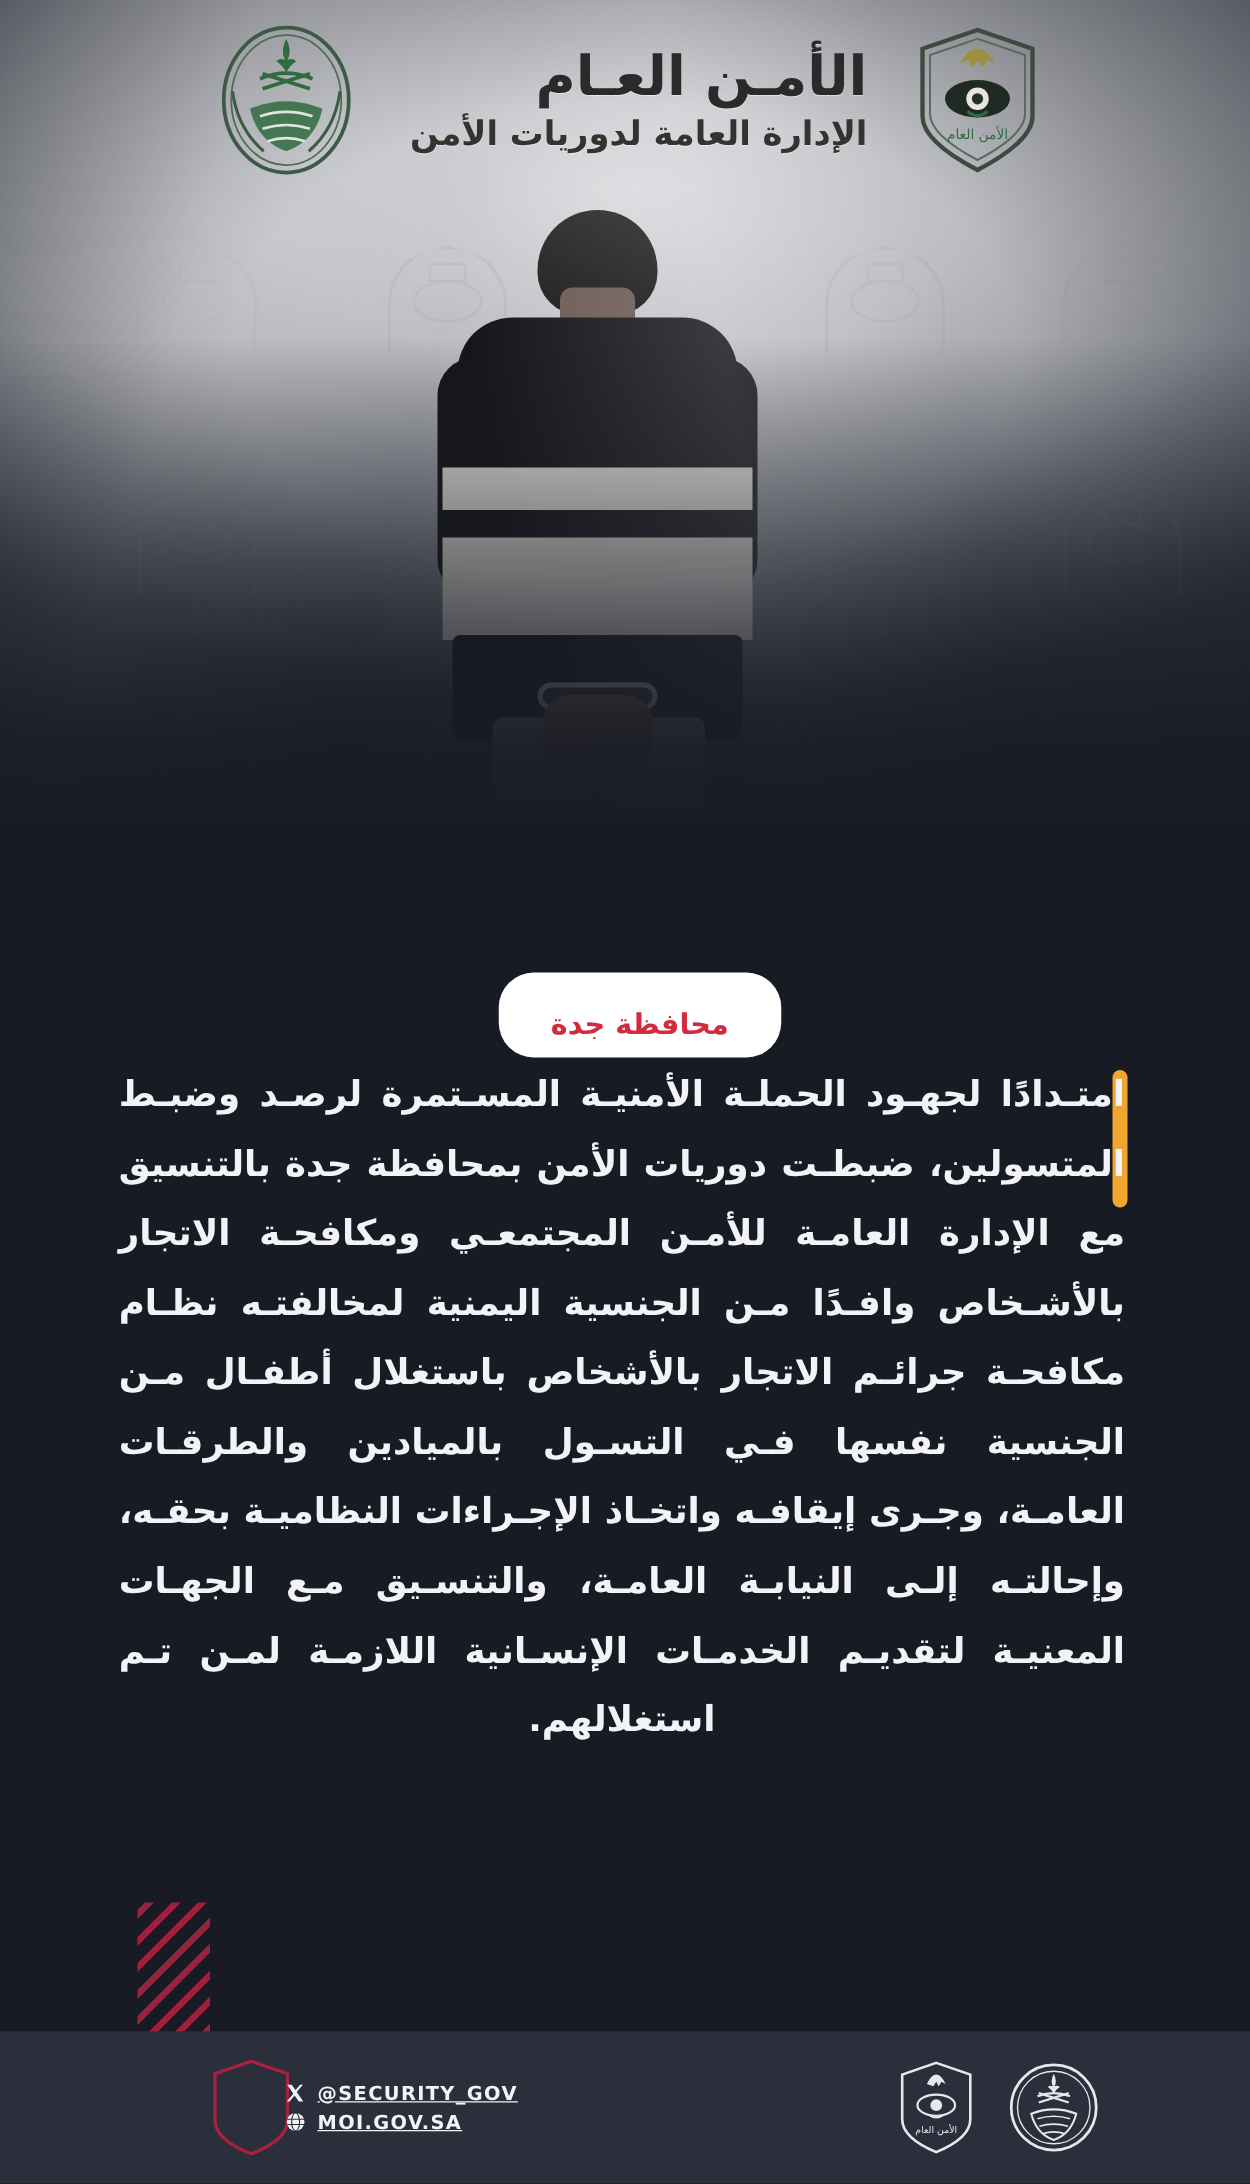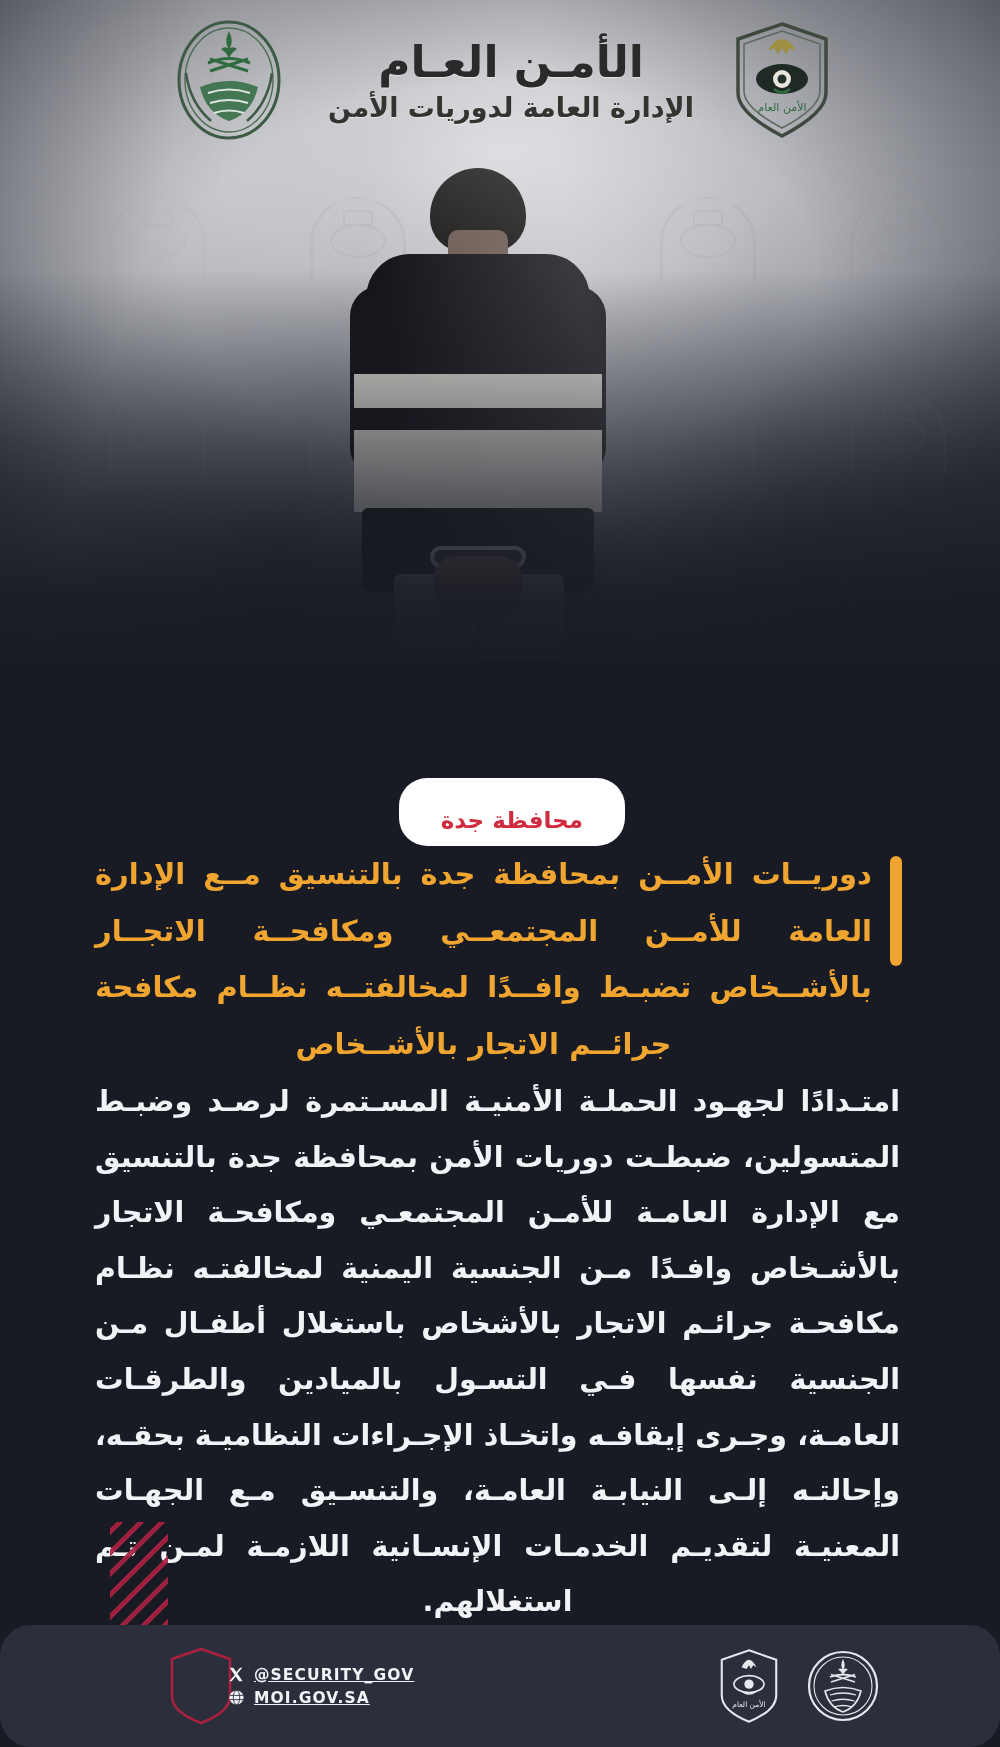--- a/index.html
+++ b/index.html
@@ -119,21 +119,21 @@
     position:absolute; left:92px; top:378px; width:96px; height:22px;
     border:4px solid #cfcfcf; border-radius:14px;
     background:rgba(160,160,160,.25);
   }
 
   
   .wall-sign {
     position:absolute; left:0; top:0; width:1000px; height:160px;
     display:flex; align-items:center; justify-content:center; gap:40px;
   }
-  .sign-text { text-align:center; line-height:1.18; }
+  .sign-text { line-height:1.18; }
   .sign-title {
     font-size:44px; font-weight:700; color:#2a2a2a;
     letter-spacing:1px; text-shadow:0 1px 0 rgba(255,255,255,.45);
   }
   .sign-sub {
     font-size:27px; font-weight:600; color:#33332f; margin-top:4px;
     text-shadow:0 1px 0 rgba(255,255,255,.4);
   }
 
   
@@ -196,21 +196,21 @@
     width:58px; height:125px;
     background:repeating-linear-gradient(
       -45deg,
       #a8213f 0px, #a8213f 5px,
       rgba(168,33,63,0) 5px, rgba(168,33,63,0) 15px);
     opacity:.92;
   }
   .footer {
     position:absolute; left:0; bottom:0; width:1000px; height:122px;
     background:#2b2e3b;
-    display:flex; align-items:center;border-radius:31px;
+    display:flex; align-items:center;
   }
   .footer-left {
     position:absolute; left:168px; top:50%; transform:translateY(-50%);
     display:flex; align-items:center; gap:8px; direction:ltr;
   }
   .f-shield-outline { width:66px; height:80px; flex:none; }
   .f-shield-outline svg { width:100%; height:100%; display:block; }
   .handles { display:flex; flex-direction:column; gap:5px; margin-left:-14px; }
   .handle {
     display:flex; align-items:center; gap:9px;
@@ -302,21 +302,20 @@
 
   <div class="body">
 
     <div class="badge-row">
       <div class="badge-city">محافظة جدة</div>
     </div>
 
     <div class="accent-bar"></div>
 
     <div class="copy">
-      <p class="headline">دوريــات الأمــن بمحافظة جدة بالتنسيق مــع الإدارة العامة للأمــن المجتمعــي ومكافحــة الاتجــار بالأشــخاص تضبـط وافــدًا لمخالفتــه نظــام مكافحة جرائــم الاتجار بالأشــخاص</p>
       <p class="paragraph">امتـدادًا لجهـود الحملـة الأمنيـة المسـتمرة لرصـد وضبـط المتسولين، ضبطـت دوريات الأمن بمحافظة جدة بالتنسيق مع الإدارة العامـة للأمـن المجتمعـي ومكافحـة الاتجار بالأشـخاص وافـدًا مـن الجنسية اليمنية لمخالفتـه نظـام مكافحـة جرائـم الاتجار بالأشخاص باستغلال أطفـال مـن الجنسية نفسها فـي التسـول بالميادين والطرقـات العامـة، وجـرى إيقافـه واتخـاذ الإجـراءات النظاميـة بحقـه، وإحالتـه إلـى النيابـة العامـة، والتنسـيق مـع الجهـات المعنيـة لتقديـم الخدمـات الإنسـانية اللازمـة لمـن تـم استغلالهم.</p>
     </div>
 
     <div class="stripes-deco"></div>
 
     <div class="footer">
       <div class="footer-left">
         <div class="f-shield-outline">
           <svg viewBox="0 0 66 80">
             <path d="M33 3 L62 13 L62 50 Q62 66 33 77 Q4 66 4 50 L4 13 Z" fill="none" stroke="#a8213f" stroke-width="2.6"></path>

